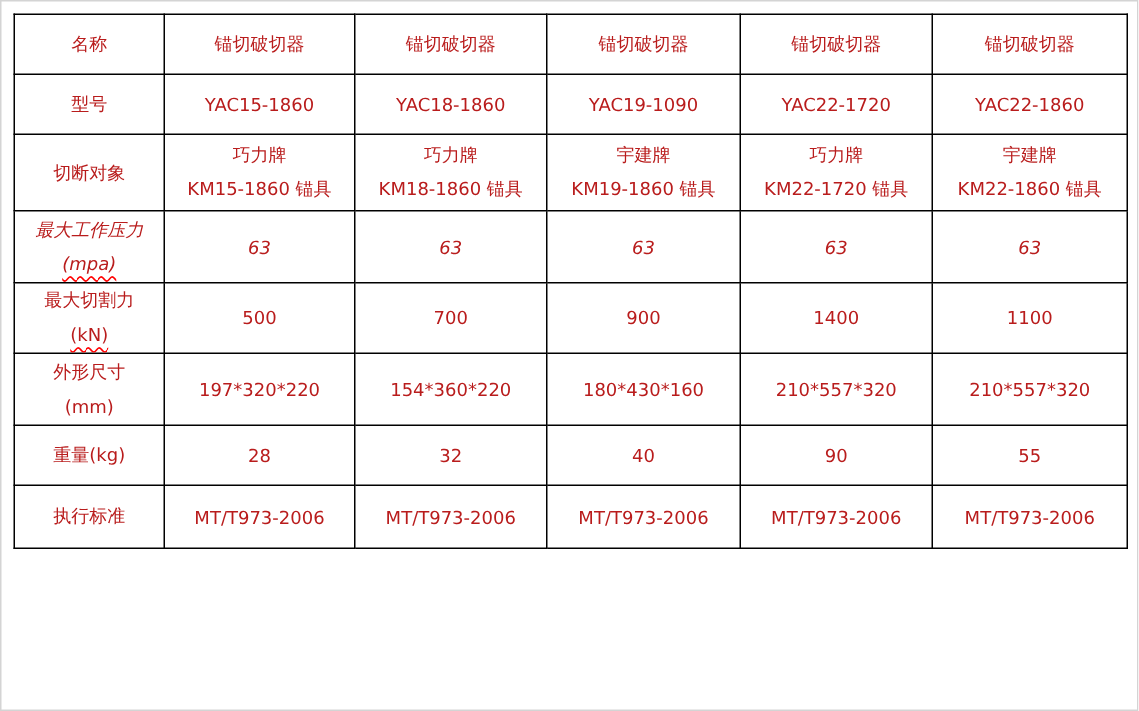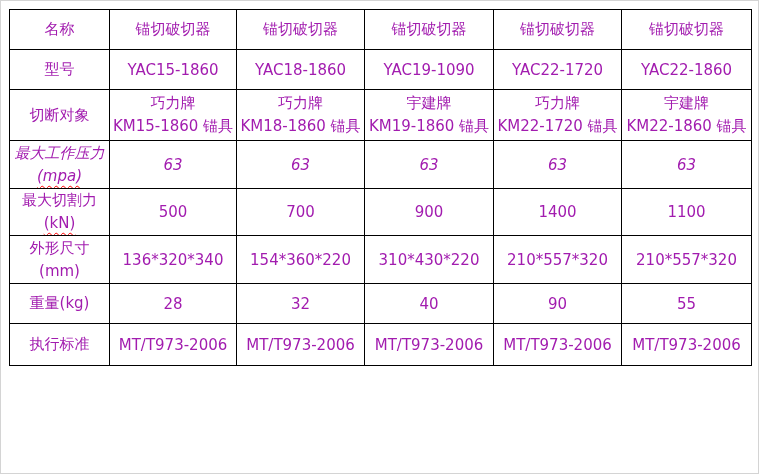--- a/index.html
+++ b/index.html
@@ -21,22 +21,22 @@
     left: 8px;
     top: 8px;
     width: 742px;
     border-collapse: collapse;
     table-layout: fixed;
   }
   table.spec td {
     border: 1px solid #000000;
     text-align: center;
     vertical-align: middle;
-    color: #a21caf;
-    font-size: 15px;
+    color: #b91c1c;
+    font-size: 12px;
     padding: 0 2px;
     overflow: hidden;
     white-space: nowrap;
   }
   tr.r0 { height: 40px; }
   tr.r1 { height: 40px; }
   tr.r2 { height: 51px; }
   tr.r3 { height: 48px; font-style: italic; }
   tr.r4 { height: 46px; }
   tr.r5 { height: 46px; }
@@ -135,23 +135,23 @@
         <td>1100</td>
       </tr>
 
 
 
       <tr class="r7">
         <td>
           <div class="l1">外形尺寸</div>
           <div class="l2">(mm)</div>
         </td>
-        <td>136*320*340</td>
+        <td>197*320*220</td>
         <td>154*360*220</td>
-        <td>310*430*220</td>
+        <td>180*430*160</td>
         <td>210*557*320</td>
         <td>210*557*320</td>
       </tr>
 
       <tr class="r8">
         <td>重量(kg)</td>
         <td>28</td>
         <td>32</td>
         <td>40</td>
         <td>90</td>

